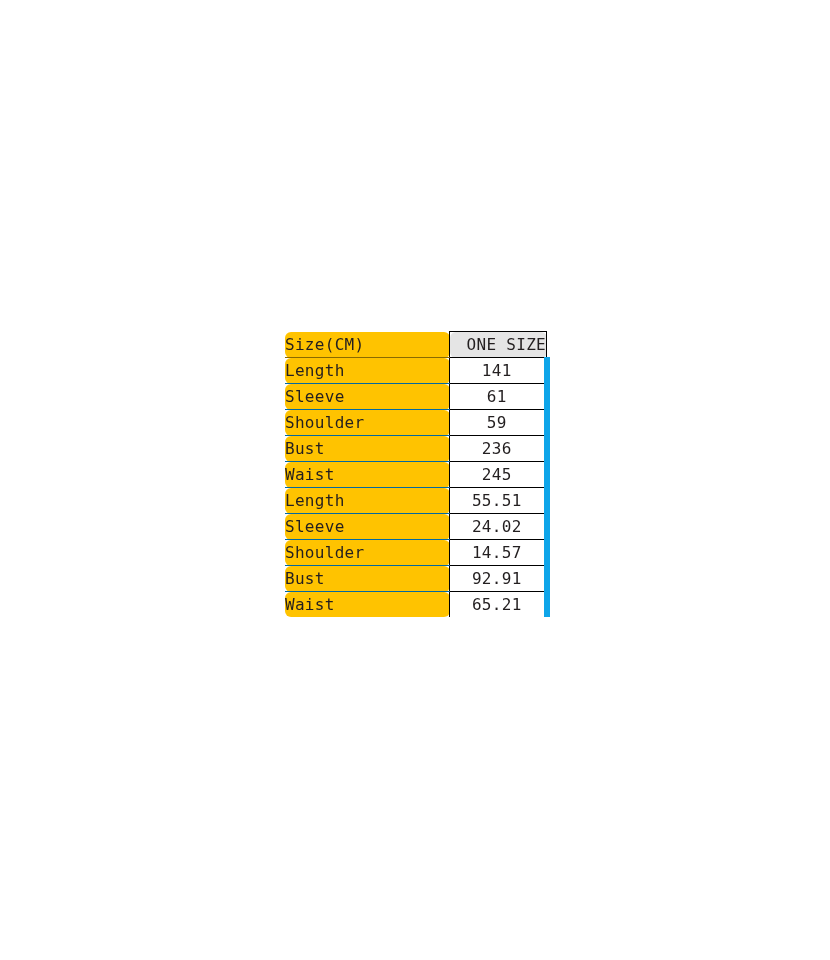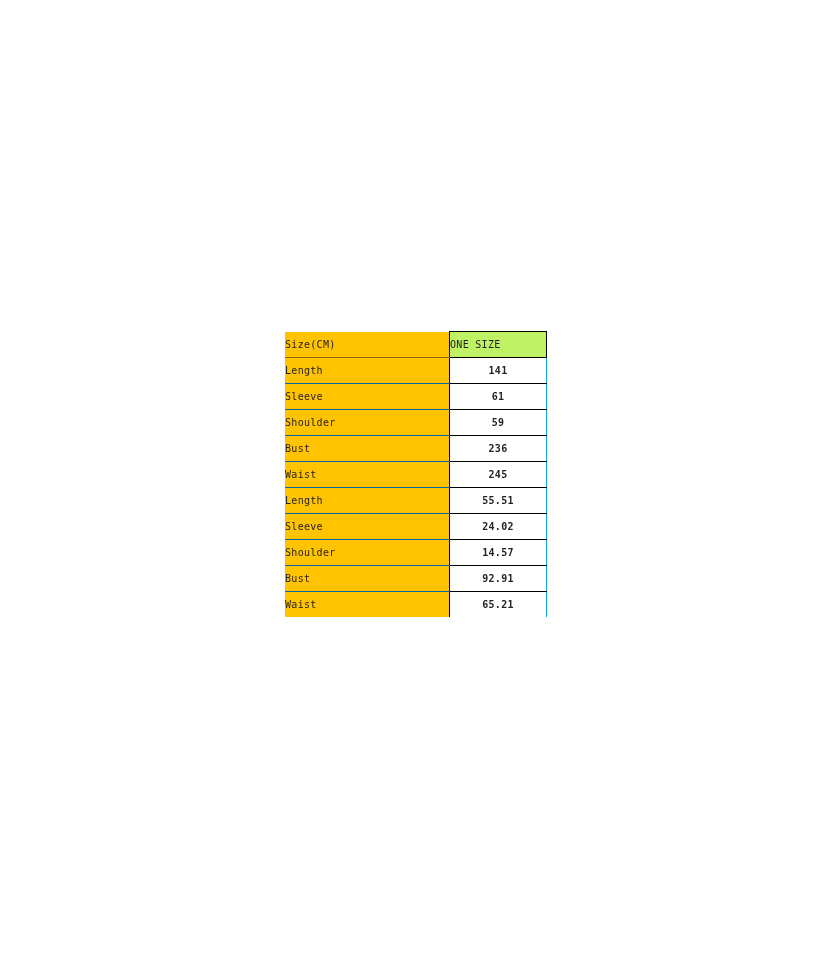--- a/index.html
+++ b/index.html
@@ -28,53 +28,53 @@
     table-layout: fixed;
     width: 260px;
   }
 
   table.size-chart td {
     padding: 0;
     margin: 0;
     height: 25px;
     vertical-align: middle;
     font-family: "DejaVu Sans Mono", monospace;
-    font-size: 10px;
+    font-size: 16px;
     line-height: 25px;
     color: #231f20;
     letter-spacing: 0.3px;
     white-space: nowrap;
     overflow: hidden;
+    border-radius: 6px;
   }
 
   
   td.label-cell {
     width: 164px;
     background: #FFC300;
     padding-left: 7px;
     text-align: left;
     border-bottom: 1px solid #0369a1;
   }
 
   
   td.value-cell {
     width: 96px;
     background: #ffffff;
     text-align: center;
     border-bottom: 1px solid #000000;
     border-left: 1px solid #000000;
-    border-right: 1px solid #0ea5e9;
-    font-weight: bold;
+    border-right: 6px solid #0ea5e9;
   }
 
   
   td.value-head-cell {
     width: 96px;
-    background: #bef264;
-    text-align: left;
+    background: #e5e5e5;
+    text-align: right;
     border-bottom: 1px solid #000000;
     border-left: 1px solid #000000;
     border-right: 1px solid #000000;
     letter-spacing: 1px;
   }
 
   
   tr.section-head td.label-cell {
     border-bottom: 1px solid #8a6a00;
   }

